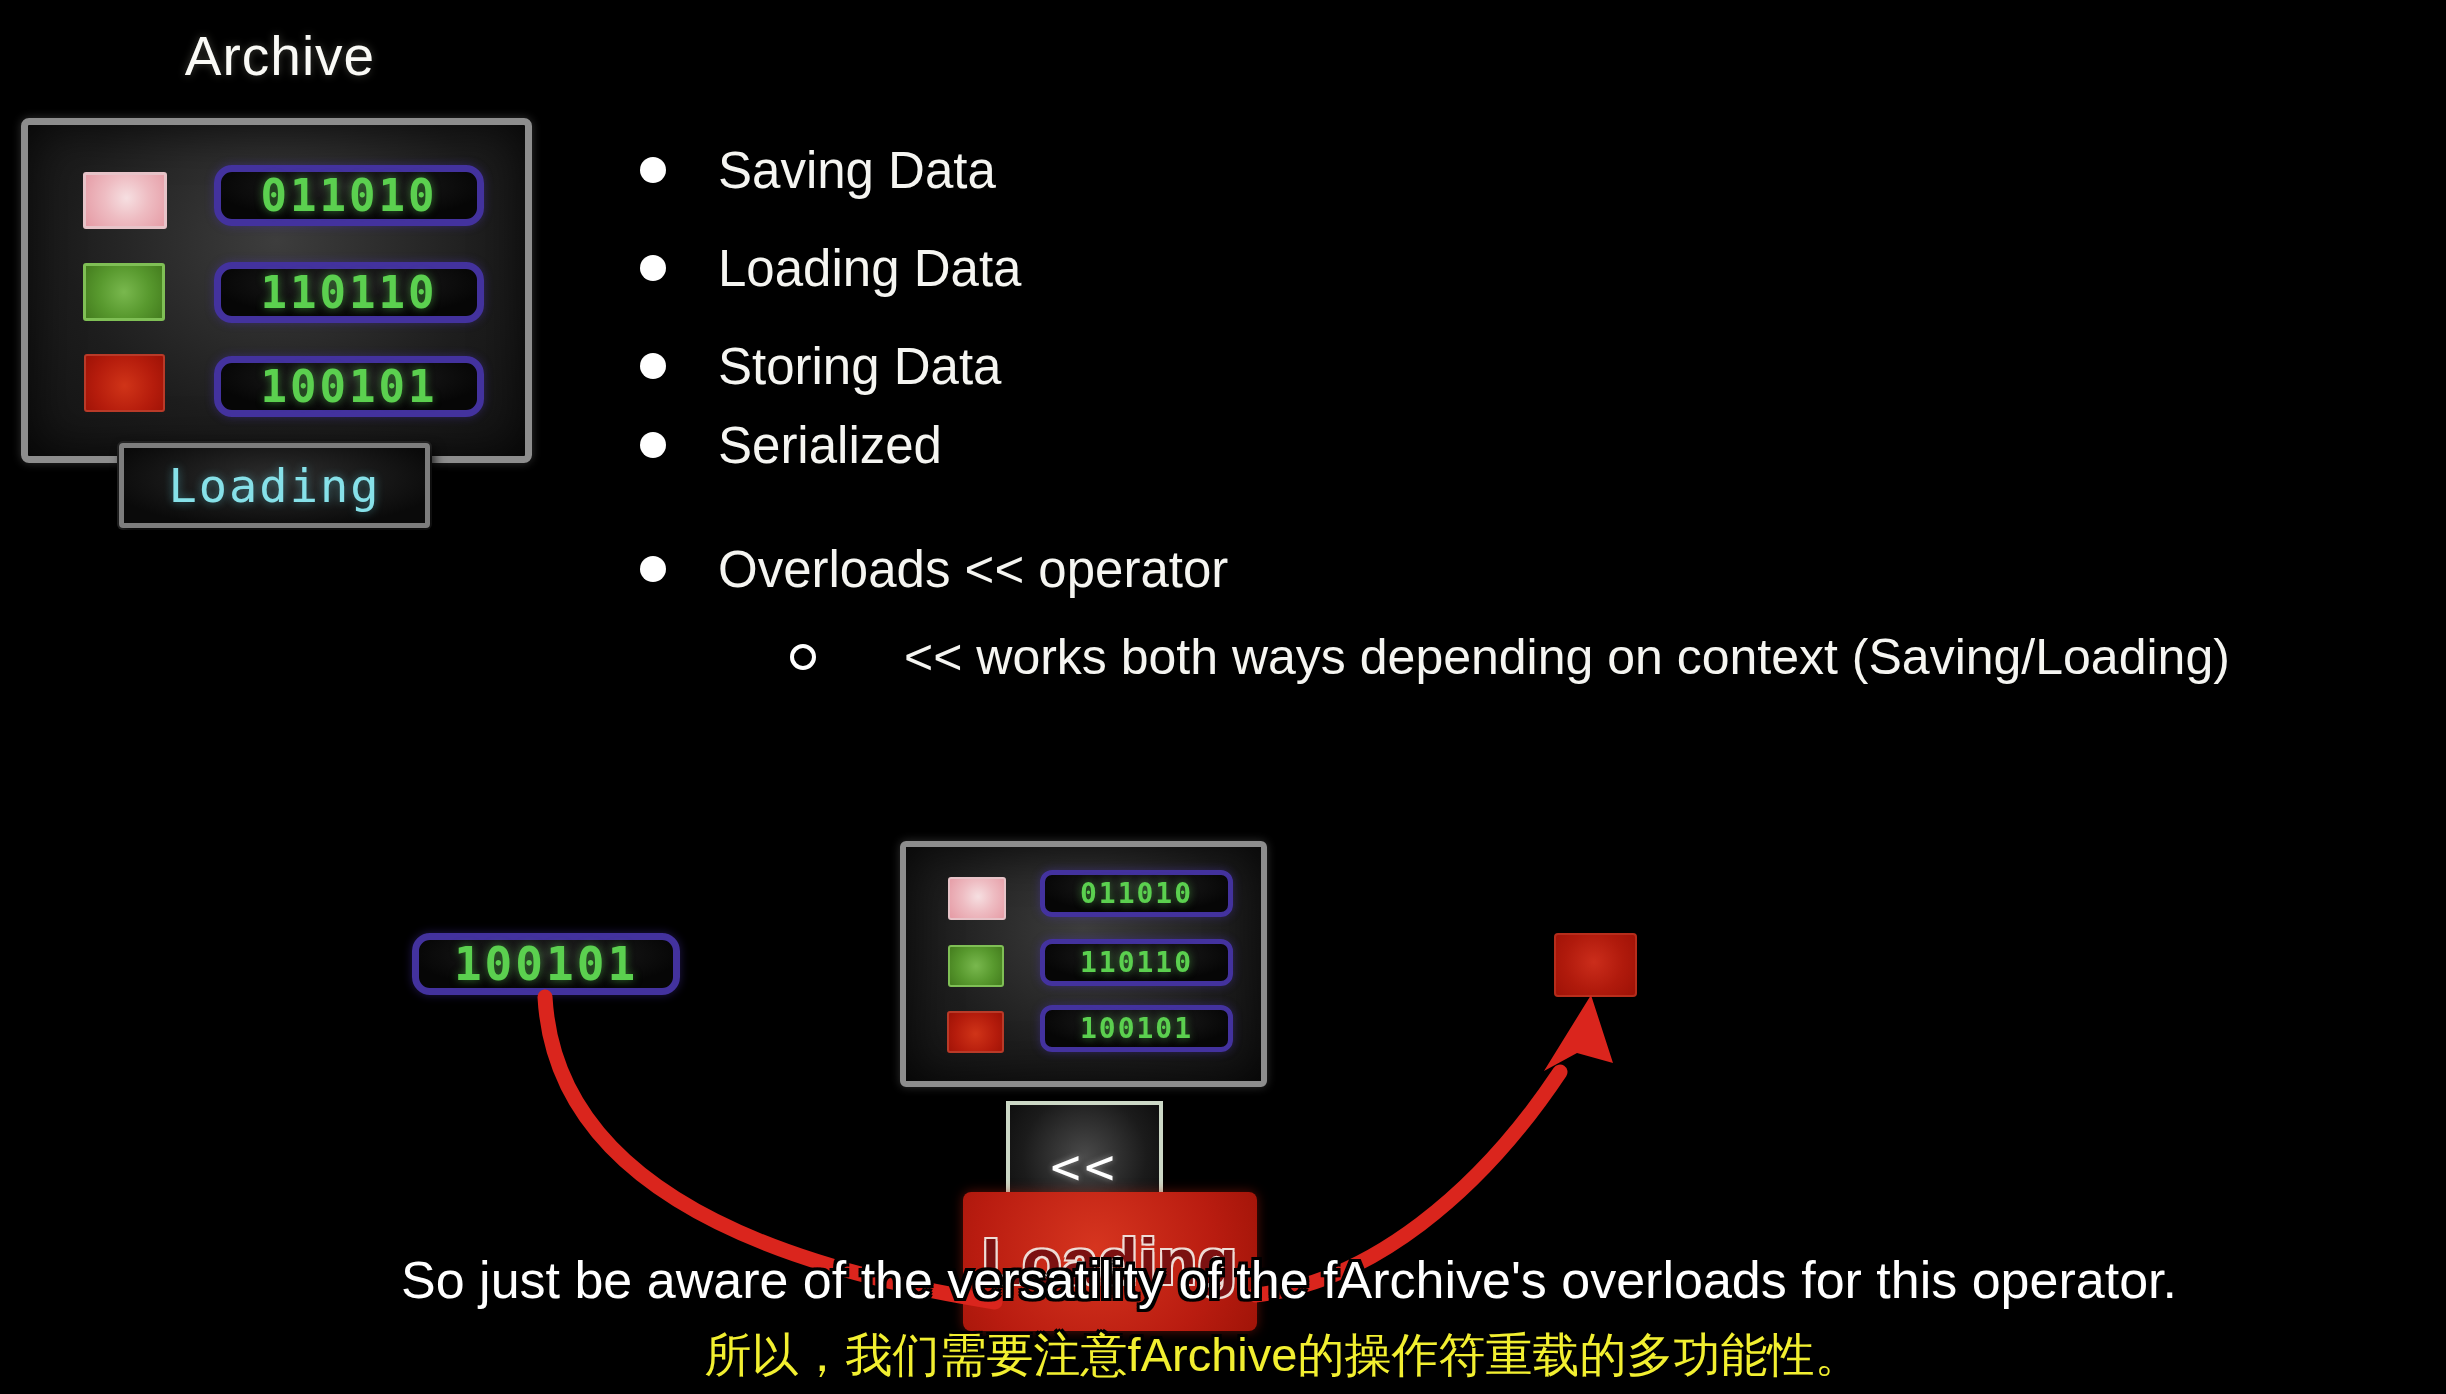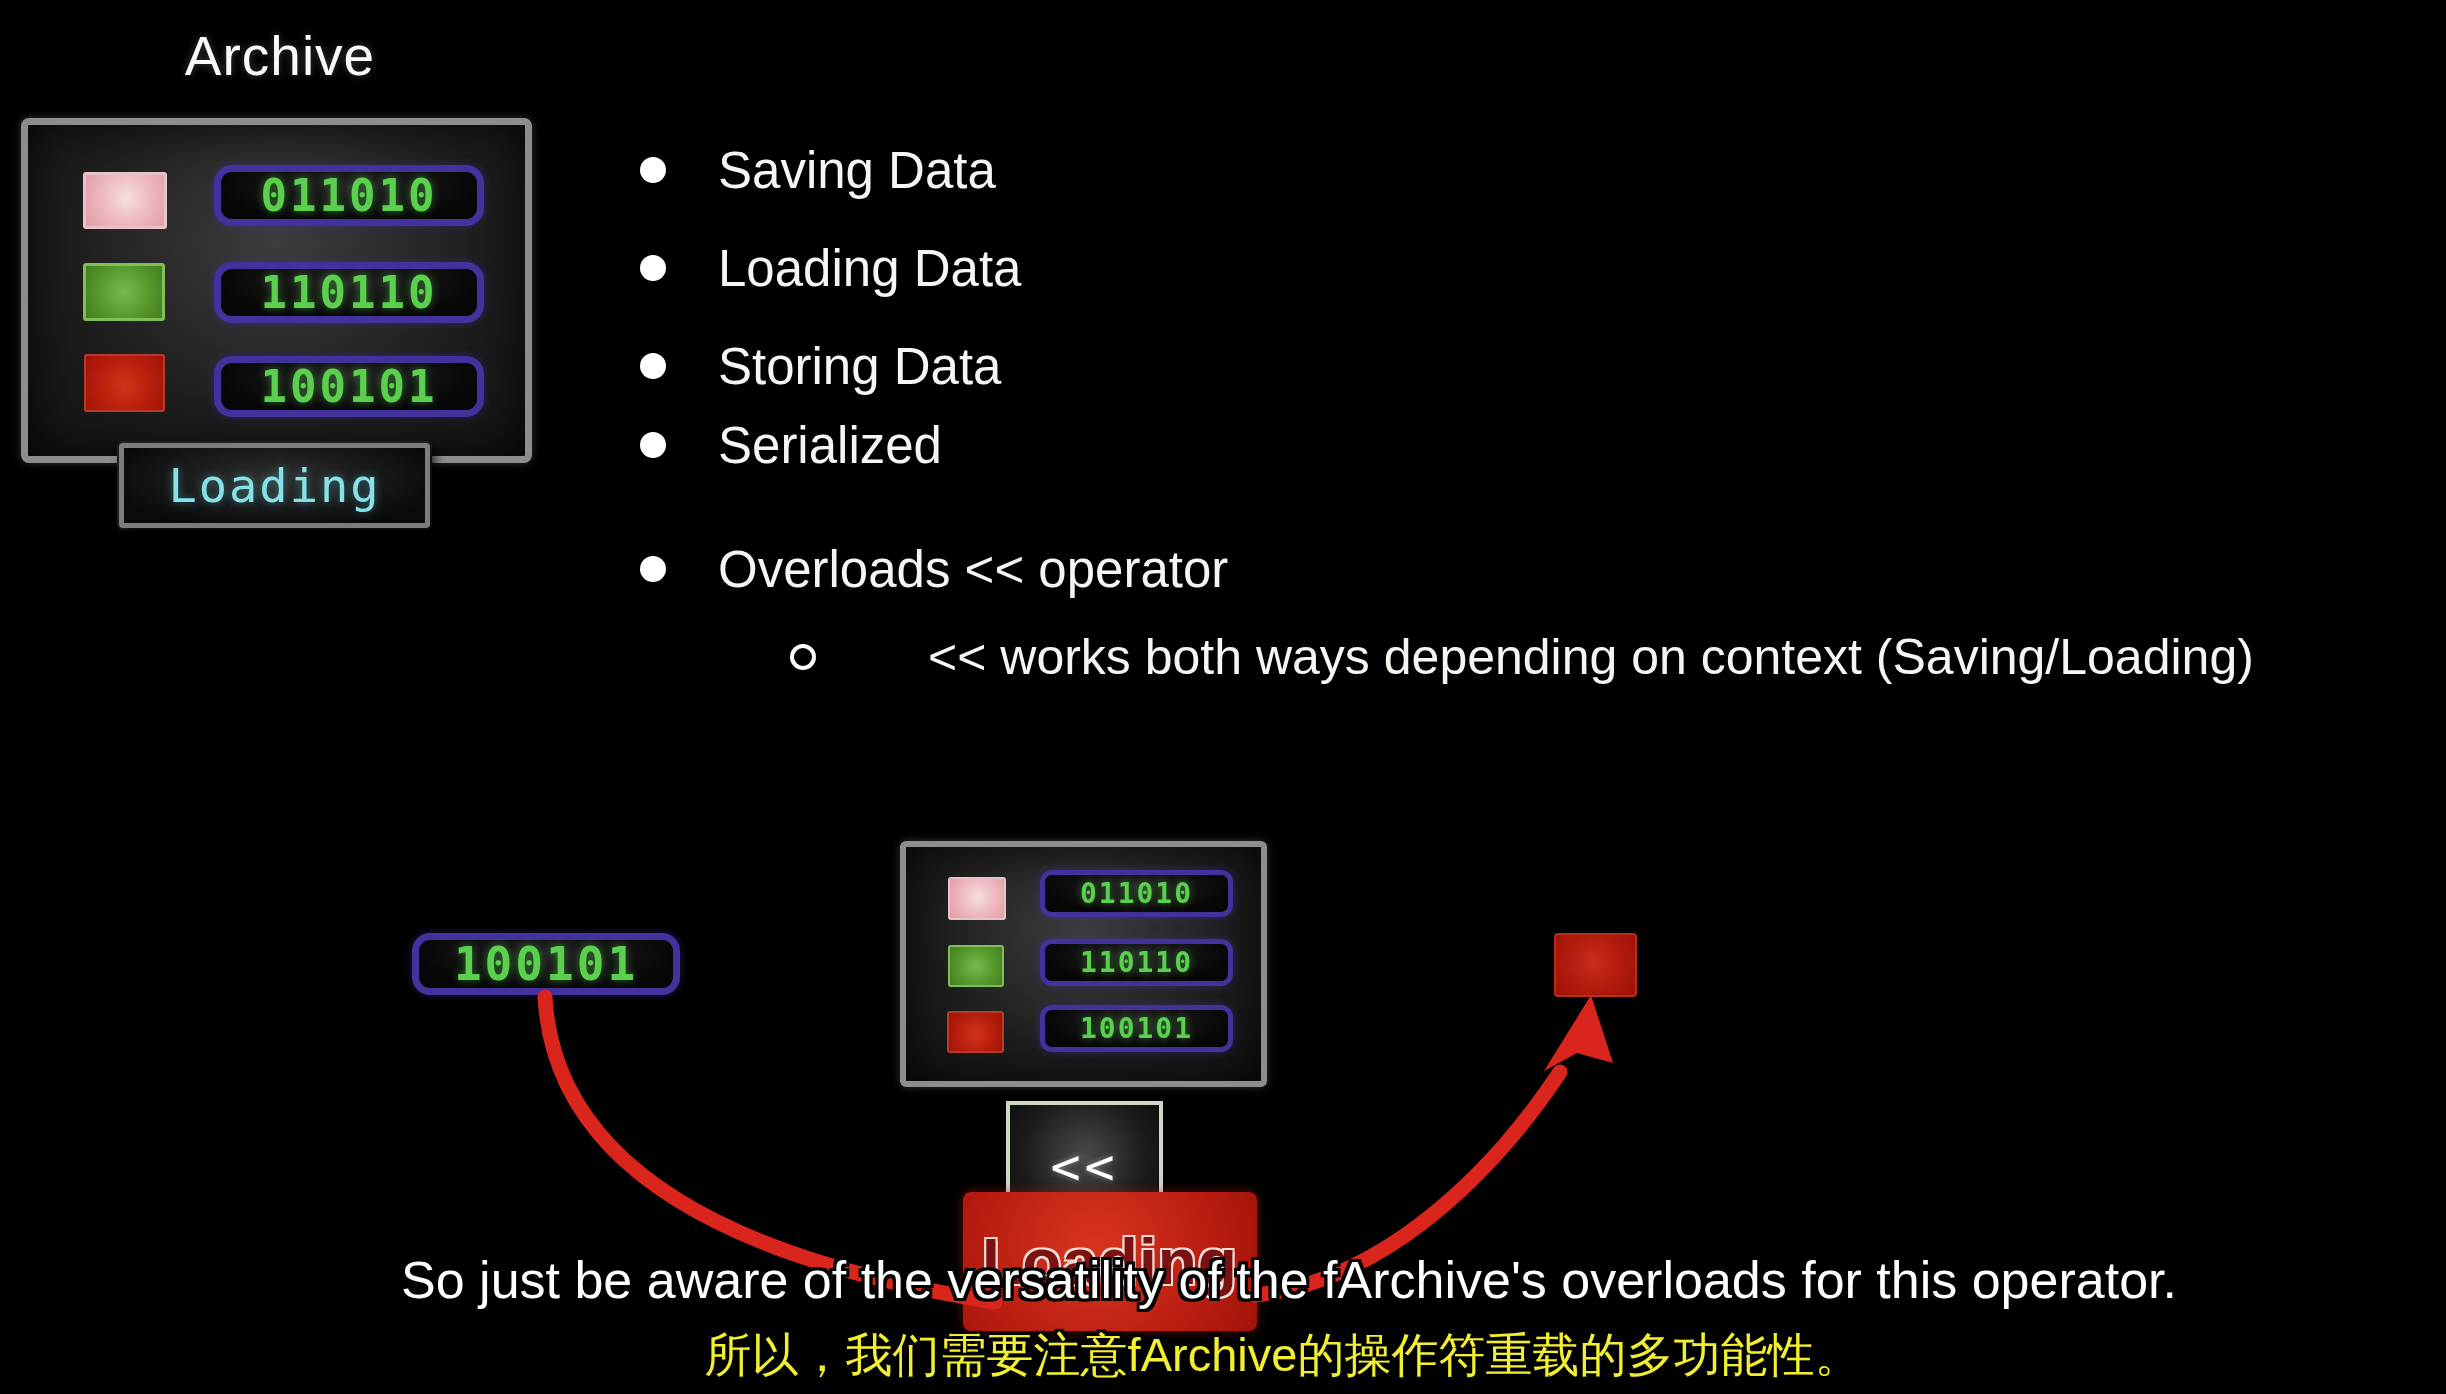--- a/index.html
+++ b/index.html
@@ -85,21 +85,21 @@
     position:absolute;left:640px;height:72px;
     display:flex;align-items:center;gap:52px;
     color:#f5f5f1;font-size:51px;white-space:nowrap;
   }
   .bullet .dot{
     width:26px;height:26px;border-radius:50%;background:#fff;flex:0 0 auto;
   }
   .b1{top:134px;} .b2{top:232px;} .b3{top:330px;} .b4{top:409px;} .b5{top:525px;margin-top:8px;}
   .subbullet{
     position:absolute;left:790px;top:621px;height:72px;
-    display:flex;align-items:center;gap:112px;
+    display:flex;align-items:center;gap:88px;
     color:#f5f5f1;font-size:50px;white-space:nowrap;
   }
   .subbullet .ring{
     width:18px;height:18px;border-radius:50%;border:4px solid #fff;flex:0 0 auto;
   }
   
   .op-box{
     position:absolute;left:1006px;top:1101px;width:149px;height:123px;
     border:4px solid #ccd8c6;
     background:radial-gradient(circle at 50% 42%, #4a4a4a 0%, #1b1b1b 60%, #0a0a0a 100%);

